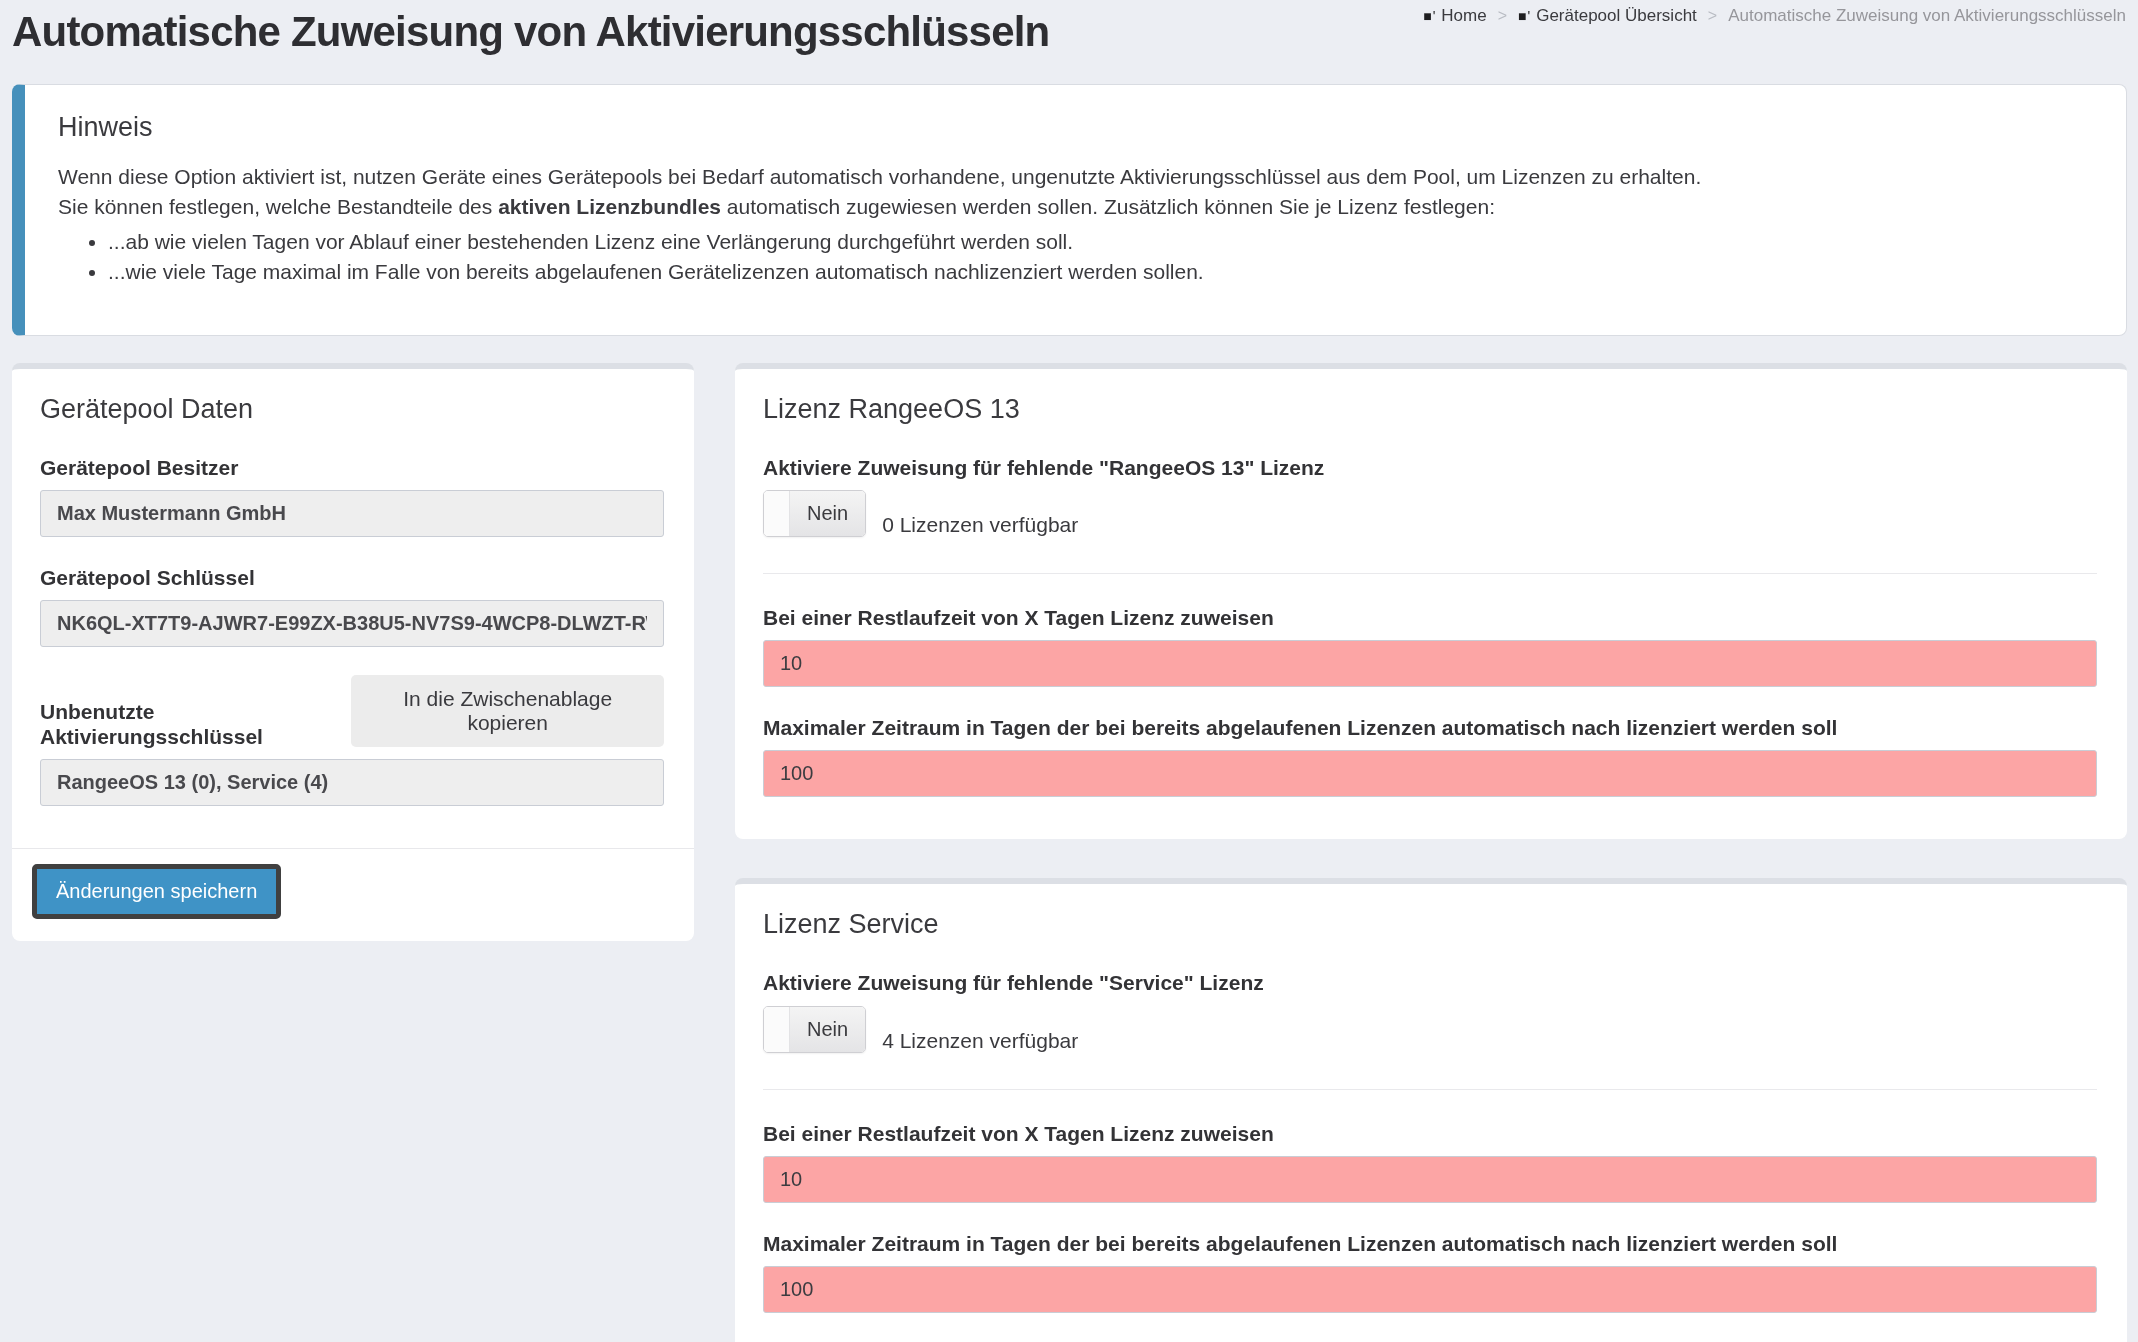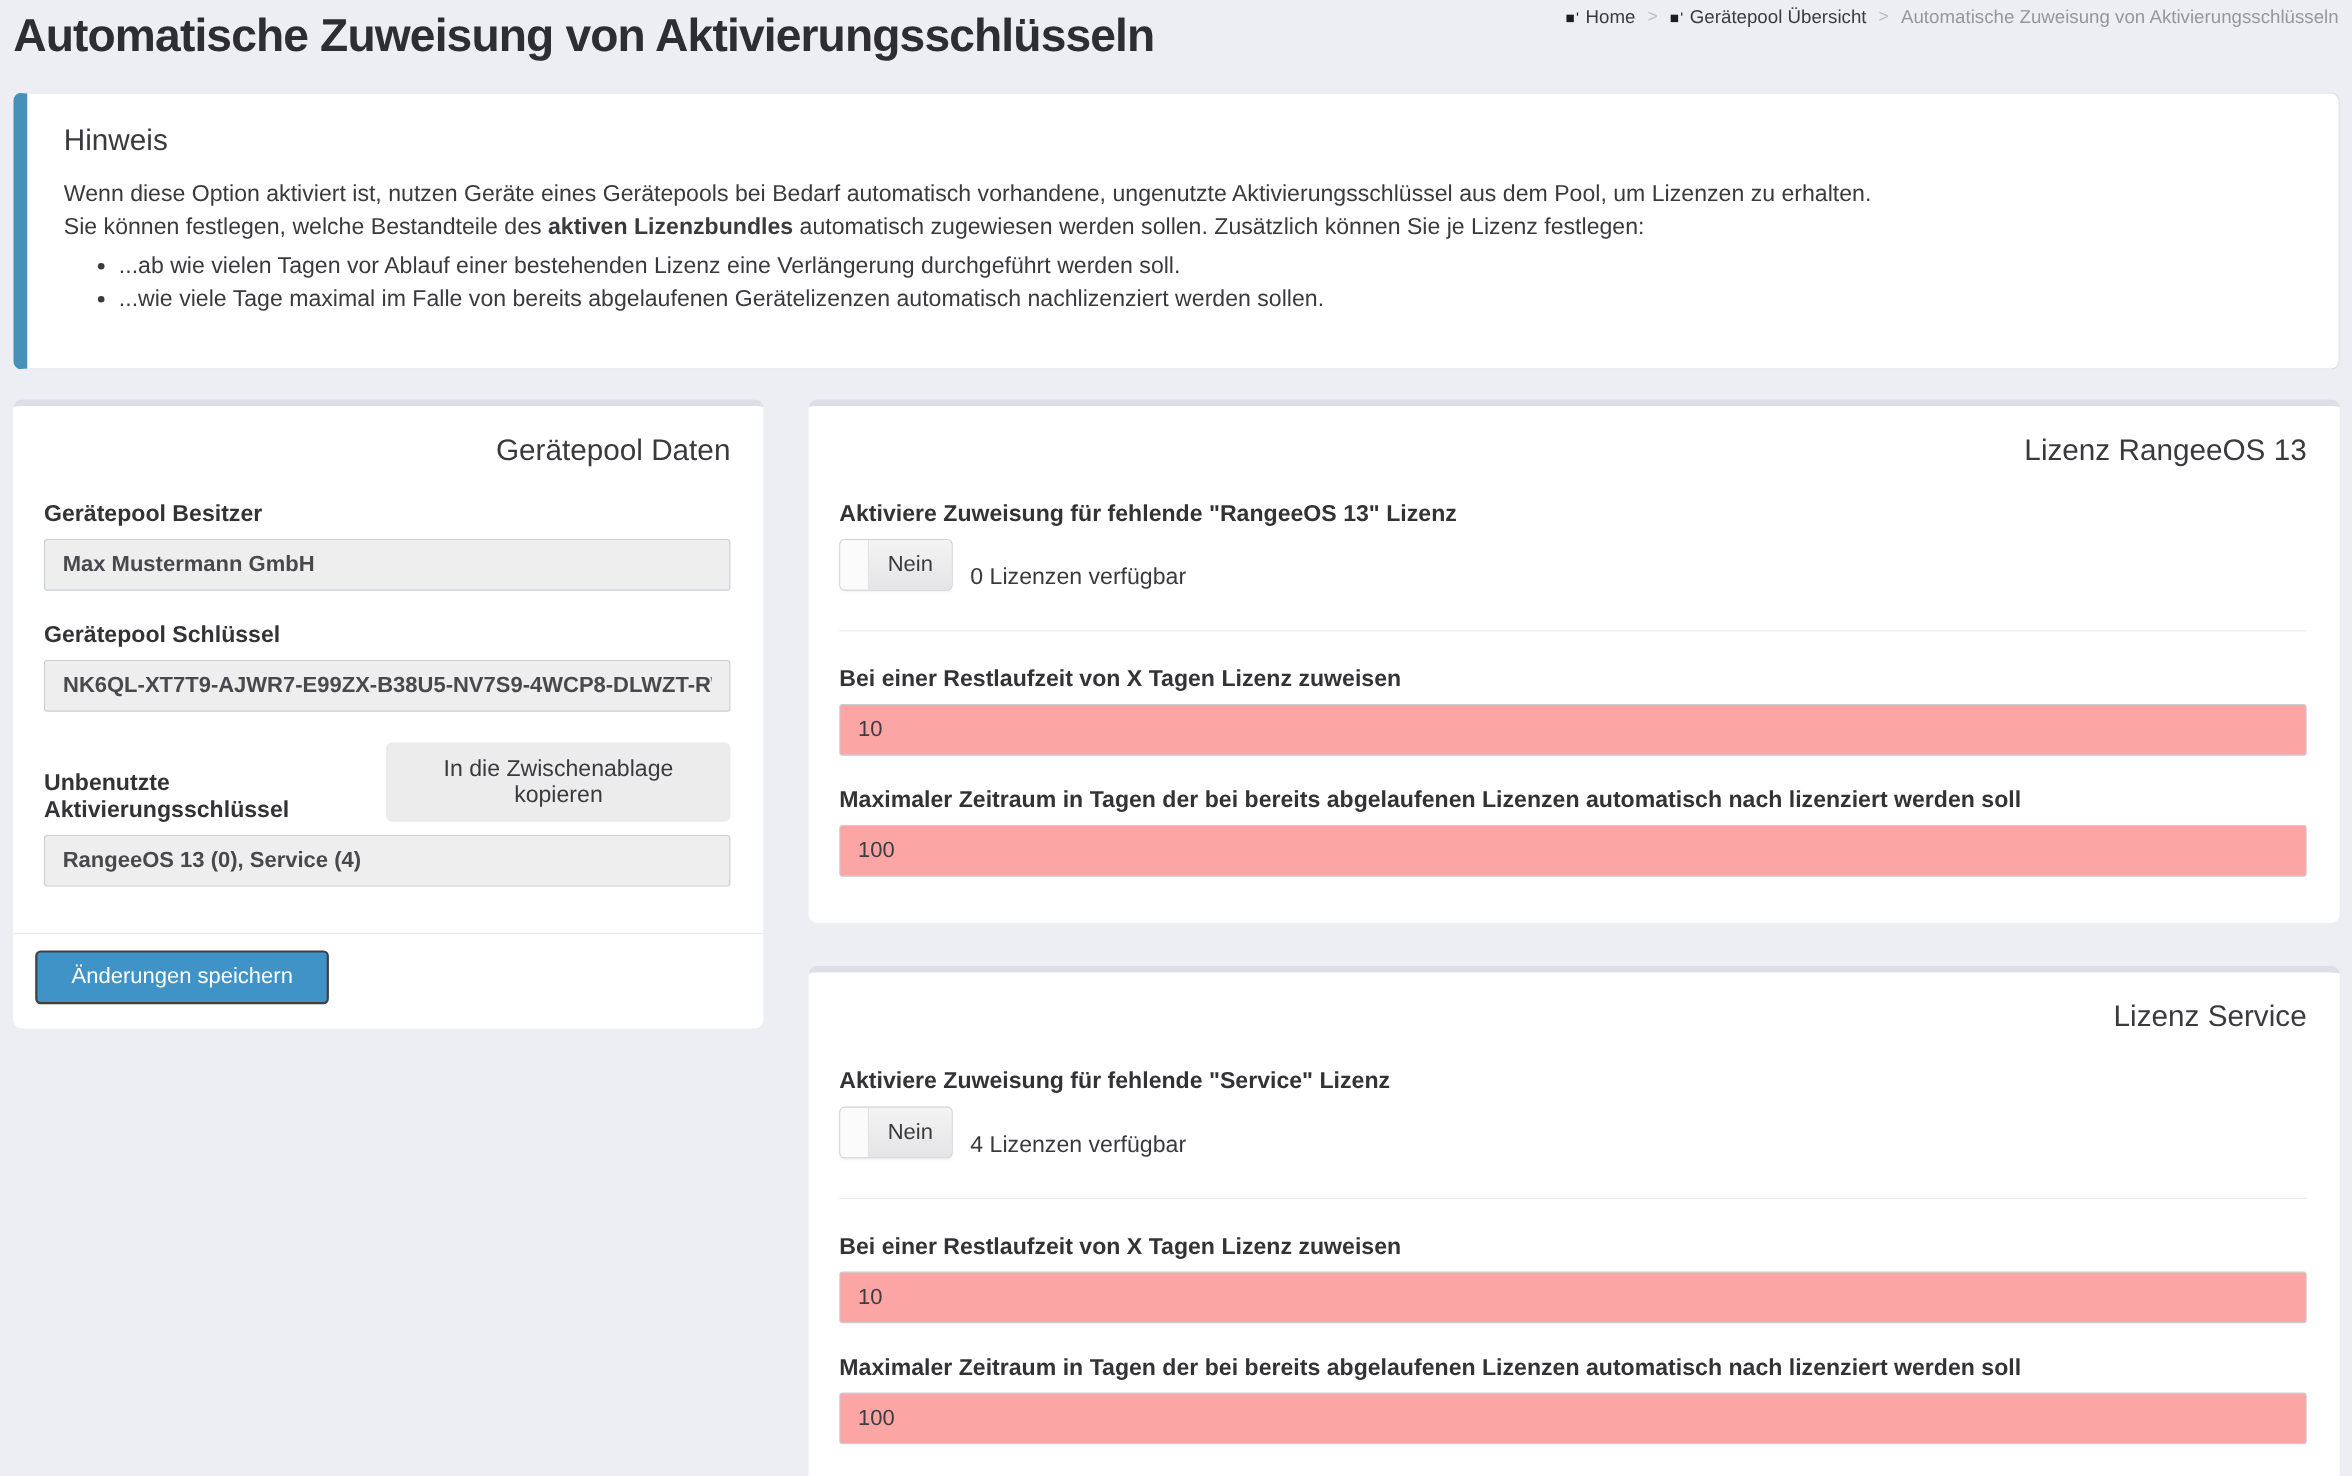--- a/index.html
+++ b/index.html
@@ -47,21 +47,21 @@
   .main { display:flex; align-items:flex-start; gap:41px; padding:0 11px 16px 12px; }
   .left-col  { width:682px; flex:0 0 682px; }
   .right-col { flex:1; display:flex; flex-direction:column; gap:39px; }
 
   .panel {
     background:#fff;
     border-radius:8px;
     border-top:6px solid #dcdfe5;
   }
   .panel-body { padding:25px 30px 42px 28px; }
-  .panel-title { font-size:27px; font-weight:400; margin:0 0 30px 0; color:#3a3a3e;text-align:right; }
+  .panel-title { font-size:27px; font-weight:400; margin:0 0 30px 0; color:#3a3a3e; }
 
   .lbl {
     display:block; font-size:21px; font-weight:700;
     color:#333336; margin:0 0 10px 0; line-height:1.2;
   }
   .form-group { margin-bottom:28px; }
   .form-group:last-child { margin-bottom:0; }
   input.form-control {
     display:block; width:100%; height:47px;
     border:1px solid #c9cdd5; border-radius:3px;
@@ -74,23 +74,23 @@
   .unused-row .lbl { margin:0; }
   .copy-btn {
     background:#ececec; border:none; border-radius:5px;
     padding:12px 22px; font-size:21px; font-family:inherit;
     color:#3a3a3e; cursor:pointer; margin-bottom:2px;
   }
 
   .panel-divider { border:0; border-top:1px solid #e8e8eb; margin:0; }
   .panel-footer { padding:15px 20px 22px 20px; }
   .save-btn {
-    background:#3f93c6; border:2px solid #404040; border-radius:5px;
+    background:#3f93c6; border:5px solid #404040; border-radius:5px;
     color:#fff; font-size:20px; font-family:inherit;
-    padding:11px 31px; cursor:pointer;
+    padding:11px 19px; cursor:pointer;
   }
 
   
   .toggle-row { display:flex; align-items:flex-end; margin-bottom:36px; }
   .toggle {
     display:inline-flex; align-items:stretch; height:47px;
     border:1px solid #cfcfd3; border-radius:5px; overflow:hidden;
     box-shadow:0 1px 2px rgba(0,0,0,0.06); cursor:pointer;
   }
   .toggle-handle { width:26px; background:#fbfbfb; border-right:1px solid #e3e3e5; }

